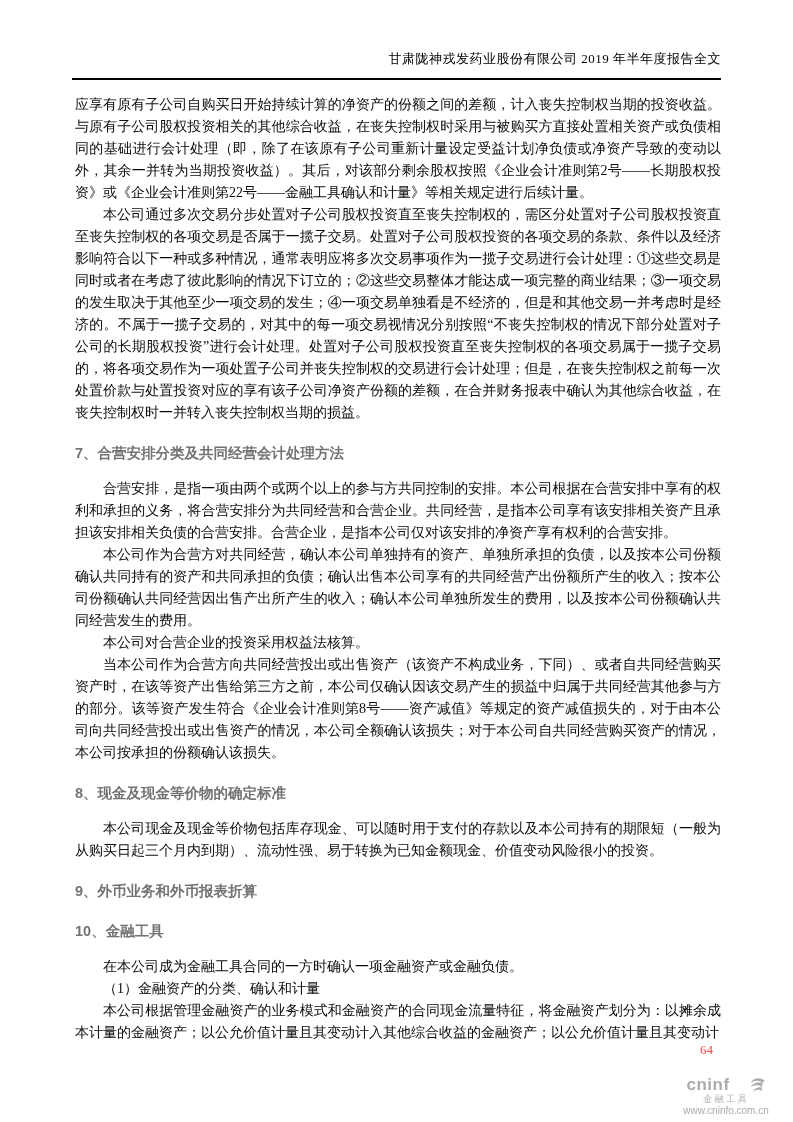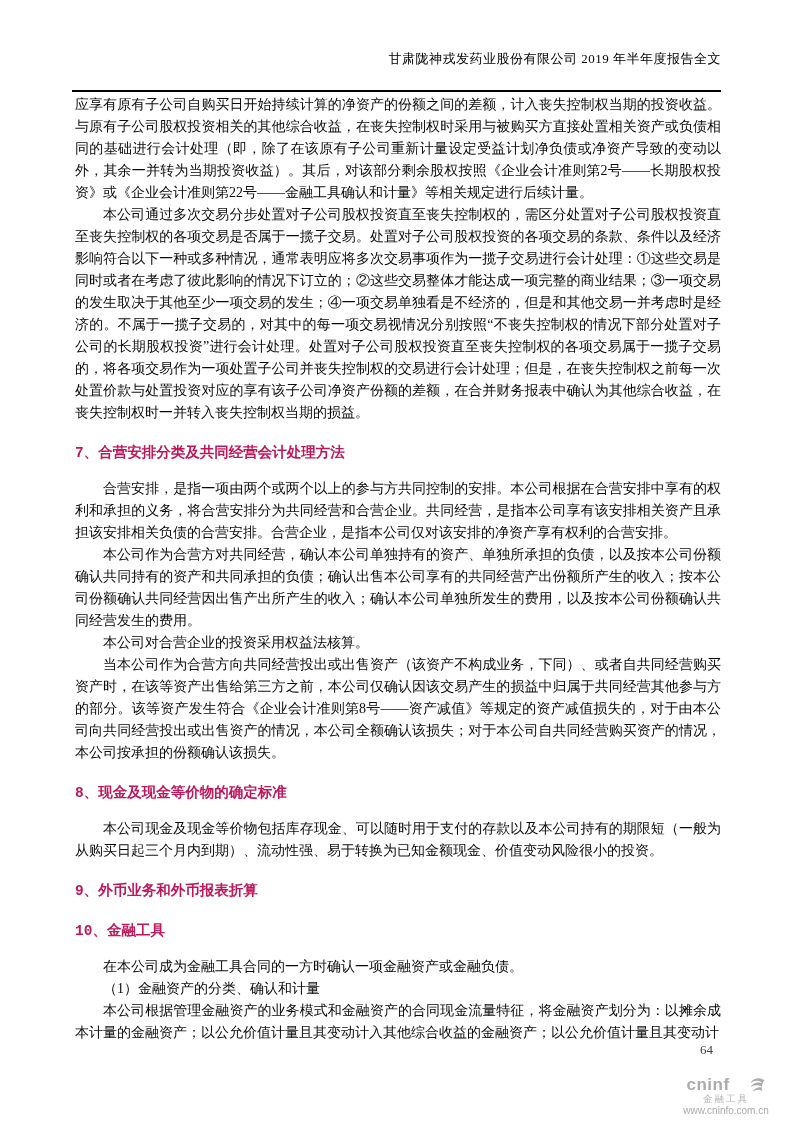--- a/index.html
+++ b/index.html
@@ -5,34 +5,34 @@
   html,body{margin:0;padding:0;}
   body{
     width:793px;height:1122px;background:#ffffff;position:relative;overflow:hidden;
     font-family:"Liberation Serif","DejaVu Serif",serif;color:#111;
     -webkit-font-smoothing:antialiased;
   }
   .page{position:absolute;inset:0;background:#fff;}
   .page-header{
     position:absolute;top:50px;left:72px;width:649px;
     text-align:right;font-size:13px;letter-spacing:.5px;color:#000;
-    padding-bottom:22px;border-bottom:2px solid #000;
+    padding-bottom:10px;border-bottom:2px solid #000;
   }
   .content{
     position:absolute;top:94px;left:75px;width:646px;
     font-size:14px;line-height:22px;text-align:justify;color:#0a0a0a;
   }
   .content p{margin:0;}
   .content p.indent{text-indent:2em;}
   .content h3{
     font-size:14.5px;line-height:22px;font-weight:bold;margin:18px 0 14px 0;
-    font-family:Liberation Mono, monospace;color:#be185d;
+    font-family:Liberation Sans, sans-serif;color:#737373;
   }
   .page-number{
-    position:absolute;top:1042px;right:80px;font-size:13px;color:#404040;text-align:center;
+    position:absolute;top:1042px;right:80px;font-size:13px;color:#ef4444;text-align:center;
   }
   .cninfo-logo{
     position:absolute;right:8px;bottom:6px;width:118px;text-align:center;
     color:#a9a9a9;line-height:1.15;user-select:none;
   }
   .cninfo-logo .brand-row{display:flex;align-items:center;justify-content:center;gap:18px;}
   .cninfo-logo .brand{
     font-family:"Liberation Sans","DejaVu Sans",sans-serif;
     font-weight:bold;font-size:17px;letter-spacing:.5px;color:#ababab;
   }

